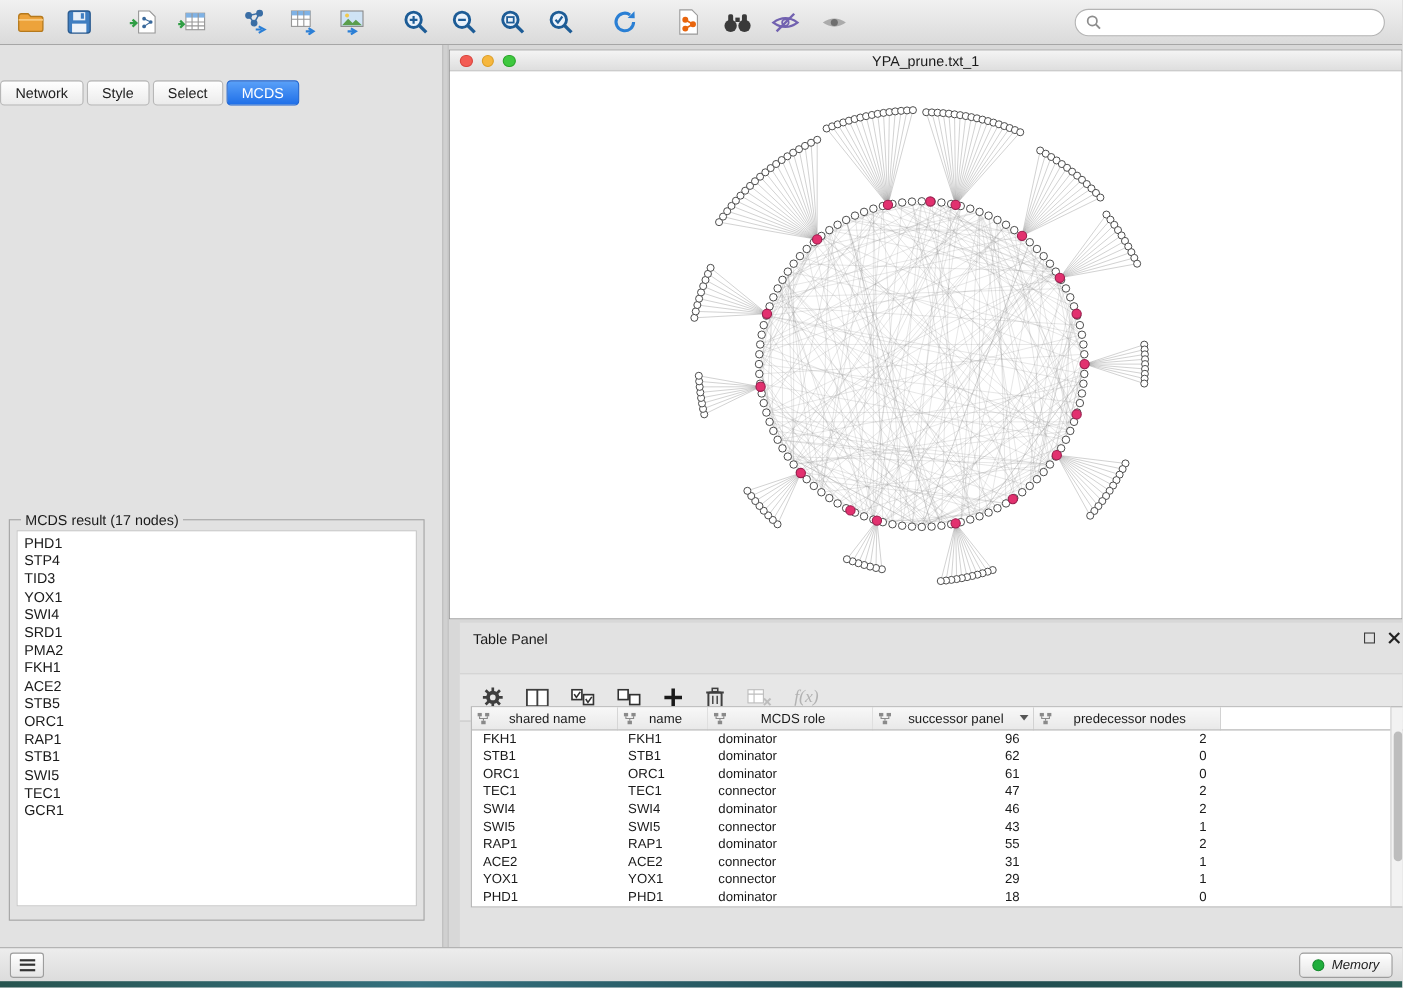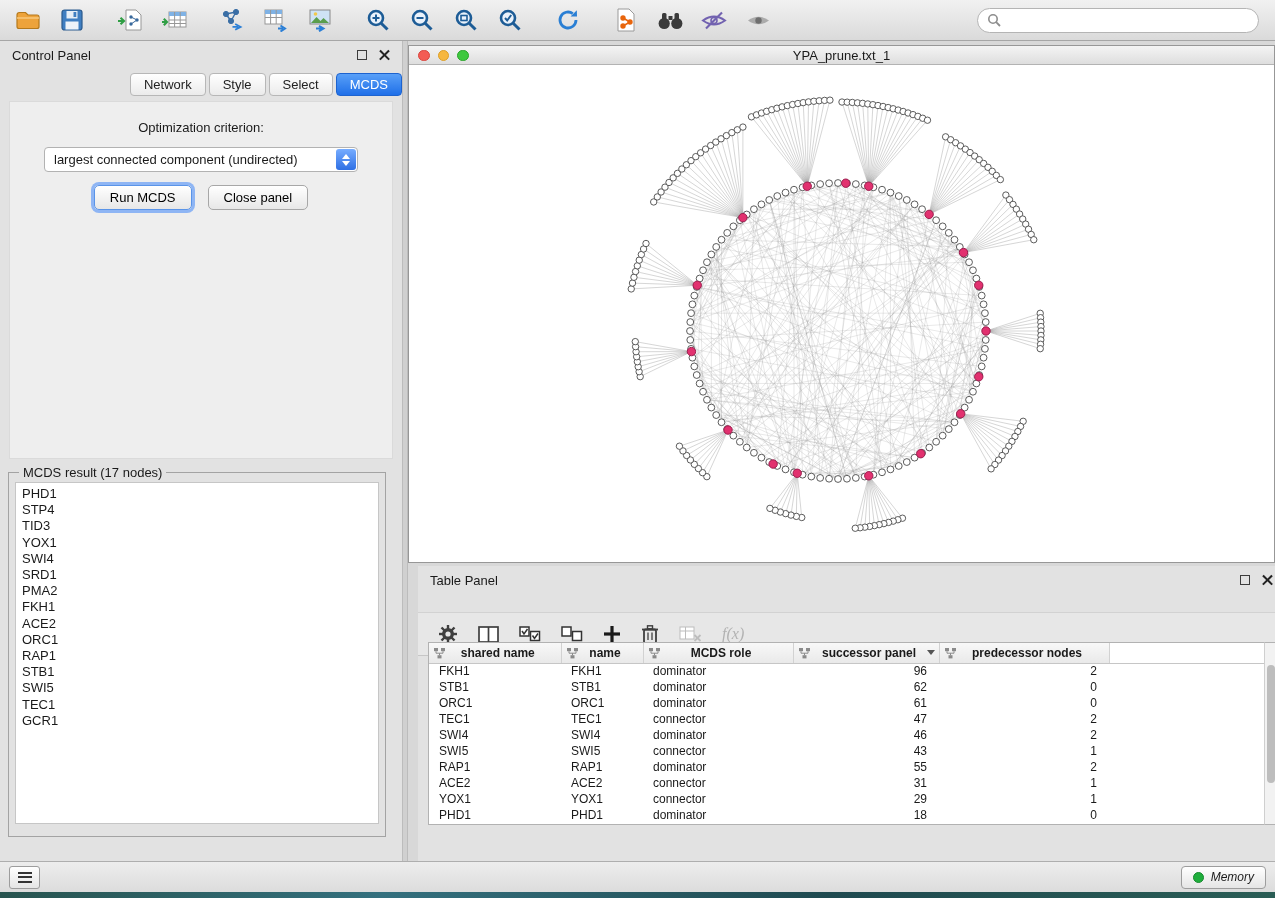--- a/index.html
+++ b/index.html
@@ -15,21 +15,21 @@
   #search-box input{border:none;outline:none;flex:1;font-size:12px;font-family:inherit;background:transparent;}
 
   
   #control-panel{position:absolute;top:41px;left:0;width:402px;height:820px;background:#e2e2e2;}
   .panel-header{height:28px;display:flex;align-items:center;padding:0 12px;font-size:13px;}
   .win-icons{margin-left:auto;display:flex;gap:12px;align-items:center;}
   .float-icon{width:10px;height:10px;border:1.6px solid #3c3c3c;background:transparent;}
   .close-icon{position:relative;width:11px;height:11px;}
   .close-icon::before,.close-icon::after{content:'';position:absolute;left:-1px;top:4.5px;width:13px;height:2.2px;background:#222;}
   .close-icon::before{transform:rotate(45deg);} .close-icon::after{transform:rotate(-45deg);}
-  .tab-row{display:flex;justify-content:flex-end;gap:3px;}
+  .tab-row{display:flex;justify-content:flex-start;gap:3px;}
   #cp-tabs{position:absolute;top:32px;left:0;right:0;}
   .tab{padding:3px 13px;font-size:13px;background:linear-gradient(#ffffff,#ebebeb);border:1px solid #b7b7b7;border-radius:4px;color:#222;white-space:nowrap;}
   .tab.active{background:linear-gradient(#59a0f8,#1f6fe8);border-color:#1d63cf;color:#fff;}
   #mcds-panel{position:absolute;top:60px;left:9px;width:384px;height:358px;background:#eeeeee;border:1px solid #dadada;text-align:center;}
   #opt-label{margin-top:18px;font-size:13px;}
   #opt-select{margin:12px auto 0;width:314px;height:25px;background:#fff;border:1px solid #b2b2b2;border-radius:4px;position:relative;display:flex;align-items:center;padding:0 24px 0 9px;font-size:13px;text-align:left;}
   #opt-select .val{overflow:hidden;white-space:nowrap;}
   .stepper{position:absolute;right:1px;top:1px;bottom:1px;width:20px;background:linear-gradient(#76acff,#2e6fe4);border-radius:3px;display:flex;flex-direction:column;align-items:center;justify-content:center;gap:2px;}
   .stepper .up{width:0;height:0;border-left:4px solid transparent;border-right:4px solid transparent;border-bottom:5px solid #fff;}
   .stepper .down{width:0;height:0;border-left:4px solid transparent;border-right:4px solid transparent;border-top:5px solid #fff;}
@@ -55,21 +55,21 @@
   .light.green{background:#3fc83f;border:1px solid #2aa52a;}
   #network-canvas{position:absolute;top:19px;left:0;width:865px;height:497px;background:#fff;}
 
   
   #table-panel{position:absolute;top:525px;left:10px;width:867px;height:295px;background:#e2e2e2;}
   #tp-toolbar{position:absolute;top:28px;left:0;right:0;height:44px;background:#e7e7e7;border-top:1px solid #d2d2d2;border-bottom:1px solid #c6c6c6;display:flex;align-items:center;gap:20px;padding:0 20px;margin-top:18px;}
   .tp-icon{display:flex;align-items:center;justify-content:center;}
   .fx-label{font-family:"Liberation Serif","DejaVu Serif",serif;font-style:italic;font-size:16px;color:#b2b2b2;}
   #tp-table-wrap{position:absolute;top:76px;left:10px;width:849px;height:183px;background:#fff;border:1px solid #b2b2b2;overflow:hidden;}
   #node-table{border-collapse:collapse;table-layout:fixed;width:100%;}
-  #node-table th{height:20px;background:linear-gradient(#f8f8f8,#e9e9e9);border-right:1px solid #d2d2d2;border-bottom:1px solid #c6c6c6;font-weight:bold;font-size:12px;position:relative;text-align:center;padding:0 14px 0 20px;white-space:nowrap;overflow:hidden;}
+  #node-table th{height:20px;background:linear-gradient(#f8f8f8,#e9e9e9);border-right:1px solid #d2d2d2;border-bottom:1px solid #c6c6c6;font-weight:normal;font-size:12px;position:relative;text-align:center;padding:0 14px 0 20px;white-space:nowrap;overflow:hidden;}
   #node-table th .col-icon{position:absolute;left:5px;top:4.5px;}
   #node-table th.filler{background:#fff;border-right:none;padding:0;}
   #node-table td{height:16px;padding:0 10px;font-size:12px;white-space:nowrap;overflow:hidden;}
   #node-table td.num{text-align:right;padding-right:12px;}
   .c0{width:132px;} .c1{width:82px;} .c2{width:150px;} .c3{width:146px;} .c4{width:170px;} .filler{width:auto;}
   .sort-caret{position:absolute;right:4px;top:7px;width:0;height:0;border-left:4.5px solid transparent;border-right:4.5px solid transparent;border-top:5.5px solid #555;}
   #tp-scrollbar{position:absolute;top:76px;left:846px;width:13px;height:183px;background:#f2f2f2;border:1px solid #b2b2b2;border-left:1px solid #cfcfcf;}
   #tp-scroll-thumb{position:absolute;left:1.5px;top:22px;width:8px;height:118px;background:#bdbdbd;border-radius:5px;}
   #tp-tabs{position:absolute;top:265px;left:0;right:0;}
 
@@ -243,61 +243,41 @@
     <div id="search-box">
       <svg width="14" height="14">
           <circle cx="6" cy="6" r="4.2" fill="none" stroke="#8d8d8d" stroke-width="1.6"></circle>
           <line x1="9.2" y1="9.2" x2="13" y2="13" stroke="#8d8d8d" stroke-width="1.8"></line>
         </svg>
       <input type="text" value="" style="">
     </div>
   </div>
 
   <div id="control-panel">
-    <div class="panel-header">
-      <span>Control Panel</span>
-      <span class="win-icons">
-        <span class="float-icon"></span>
-        <span class="close-icon"></span>
-      </span>
-    </div>
     <div id="cp-tabs" class="tab-row">
         <div class="tab">Network</div>
         <div class="tab">Style</div>
         <div class="tab">Select</div>
         <div class="tab active">MCDS</div>
       </div>
 
-    <div id="mcds-panel">
-      <div id="opt-label">Optimization criterion:</div>
-      <div id="opt-select">
-        <span class="val">largest connected component (undirected)</span>
-        <span class="stepper">
-            <span class="up"></span>
-            <span class="down"></span>
-          </span>
-      </div>
-      <div class="btn-row">
-        <button class="btn btn-focus">Run MCDS</button>
-        <button class="btn">Close panel</button>
-      </div>
-    </div>
 
     <fieldset id="mcds-result">
       <legend>MCDS result (17 nodes)</legend>
       <div id="mcds-list">
           <div class="mcds-item">PHD1</div>
           <div class="mcds-item">STP4</div>
           <div class="mcds-item">TID3</div>
           <div class="mcds-item">YOX1</div>
           <div class="mcds-item">SWI4</div>
           <div class="mcds-item">SRD1</div>
           <div class="mcds-item">PMA2</div>
           <div class="mcds-item">FKH1</div>
           <div class="mcds-item">ACE2</div>
+          <div class="mcds-item">STB5</div>
           <div class="mcds-item">ORC1</div>
           <div class="mcds-item">RAP1</div>
           <div class="mcds-item">STB1</div>
           <div class="mcds-item">SWI5</div>
           <div class="mcds-item">TEC1</div>
           <div class="mcds-item">GCR1</div>
         </div>
     </fieldset>
   </div>
 

